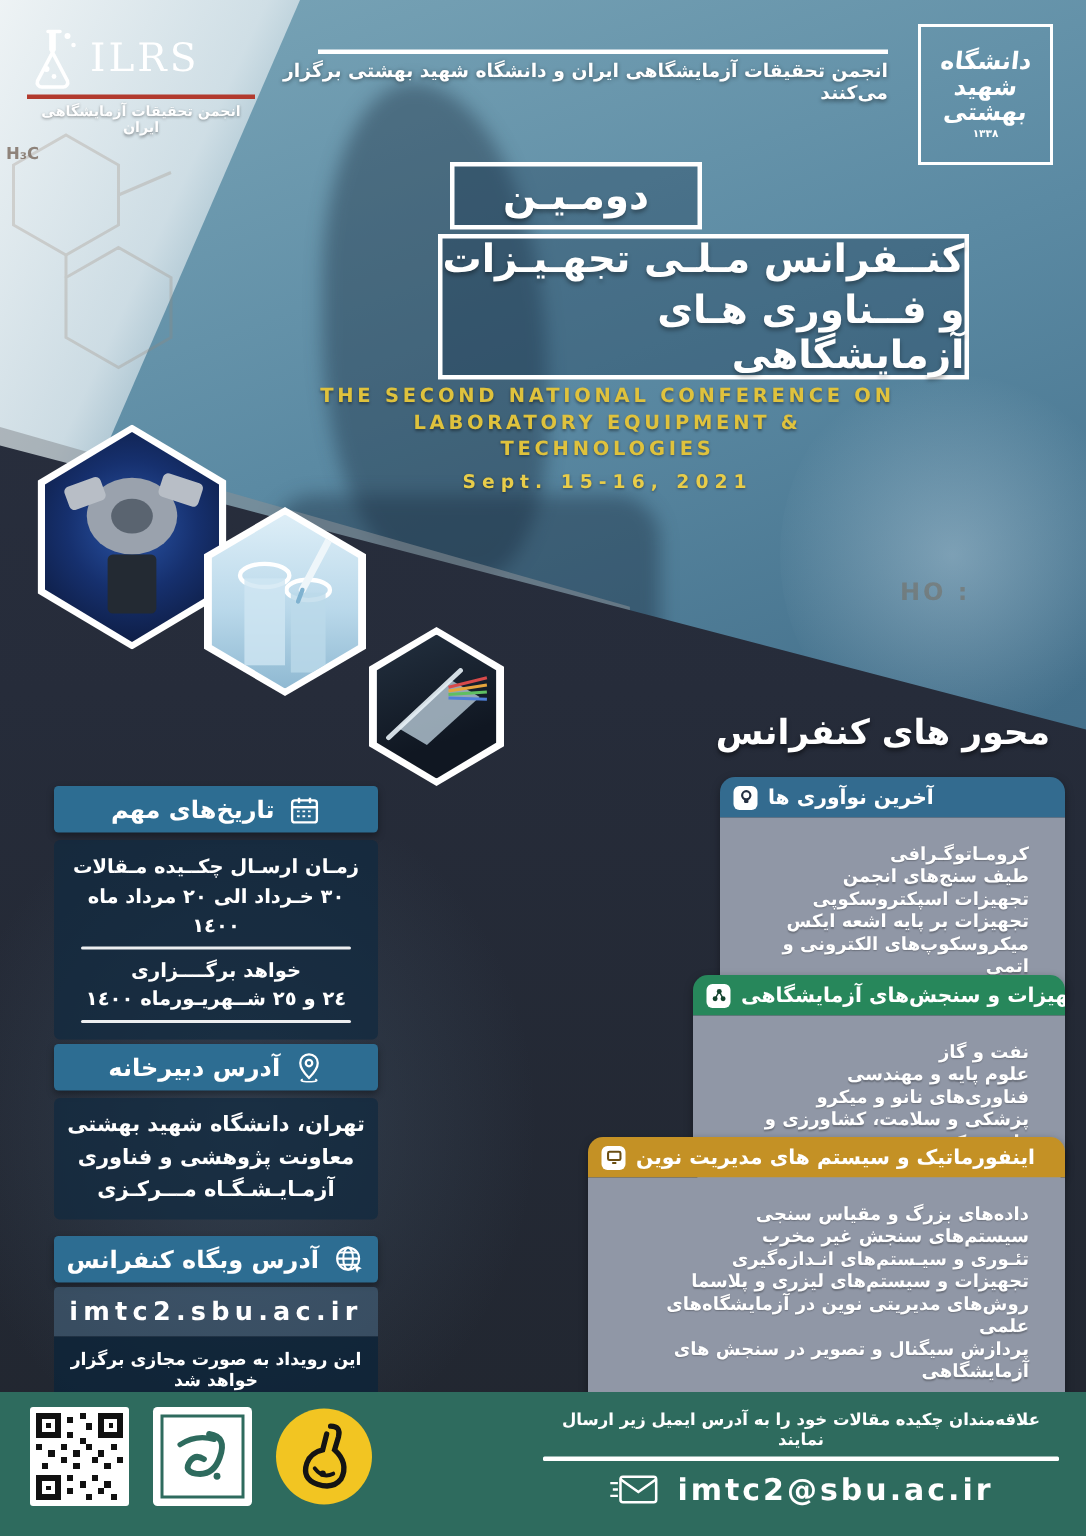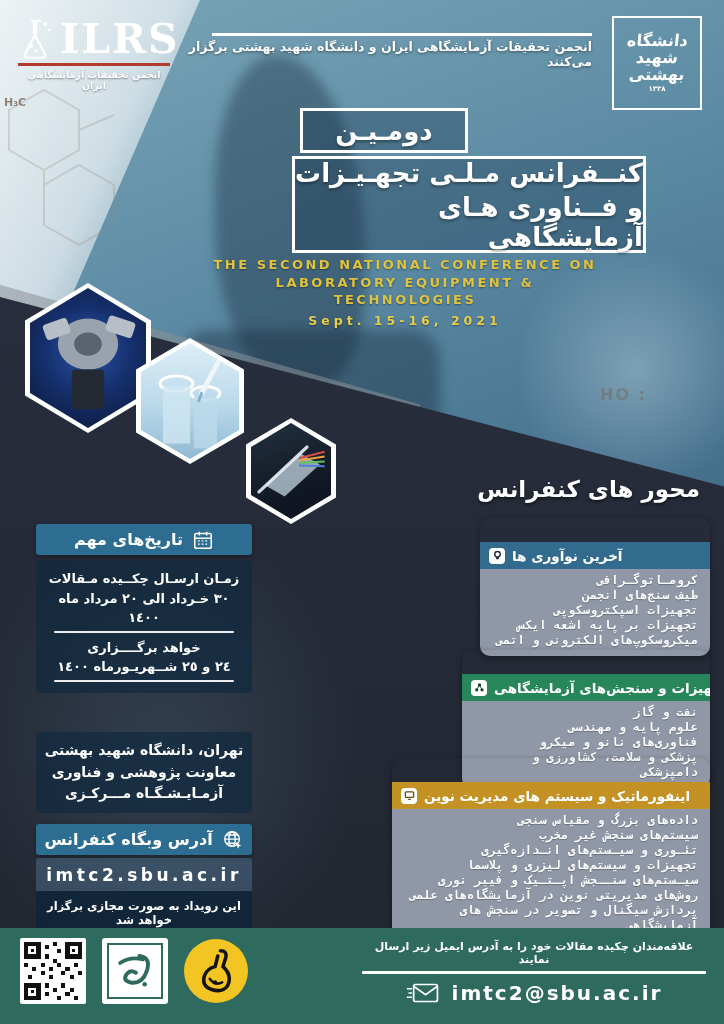--- a/index.html
+++ b/index.html
@@ -25,21 +25,21 @@
     background:linear-gradient(180deg,#313càng 0%,#2a3040 0%,#262c3a 45%,#21262f 100%);
     background:linear-gradient(180deg,#2a3040 0%,#262c3a 45%,#21262f 100%);
     clip-path:polygon(0 29%,100% 47.5%,100% 100%,0 100%);}
   .gray-wedge{position:absolute;inset:0;background:#8b9095;opacity:.55;
     clip-path:polygon(0 27.8%,58% 39.5%,58% 41.8%,0 30.2%);}
   .side-glow{position:absolute;left:0px;top:560px;width:360px;height:420px;
     background:radial-gradient(ellipse at 45% 45%,rgba(90,120,145,.28) 0%,rgba(90,120,145,0) 70%);}
   
   .ilrs{position:absolute;left:18px;top:18px;width:170px;}
   .ilrs-row{display:flex;align-items:center;gap:6px;}
-  .ilrs-name{font-family:"DejaVu Serif",serif;font-weight:bold;font-size:41px;letter-spacing:2px;line-height:1;}
+  .ilrs-name{font-family:"DejaVu Serif",serif;font-weight:normal;font-size:26px;letter-spacing:2px;line-height:1;}
   .ilrs-rule{height:3px;background:#b públic;background:#b23a2e;margin:3px 0 3px 0;width:152px;}
   .ilrs-sub{font-size:9.5px;font-weight:bold;text-align:center;width:152px;text-shadow:0 1px 2px rgba(0,0,0,.4);}
   .banner-rule{position:absolute;top:33px;right:132px;width:380px;height:2.5px;background:#fff;}
   .top-banner{position:absolute;top:39px;right:132px;width:420px;text-align:right;
     font-size:12.5px;font-weight:bold;text-shadow:0 1px 3px rgba(0,0,0,.45);}
   .seal{position:absolute;right:22px;top:16px;width:90px;height:94px;border:2.5px solid #fff;
     display:flex;flex-direction:column;align-items:center;justify-content:center;padding:4px;}
   .seal div{font-size:16px;font-weight:bold;line-height:1.05;transform:skewX(-6deg);}
   .seal .seal-dots{font-size:7px;letter-spacing:2px;transform:none;margin-top:2px;}
   
@@ -57,27 +57,27 @@
   .en-date{margin-top:4px;font-size:12.5px;letter-spacing:4px;color:#e8cd4a;}
   
   .hex{position:absolute;clip-path:polygon(50% 0,100% 25%,100% 75%,50% 100%,0 75%,0 25%);}
   .hex .inner{position:absolute;inset:5px;clip-path:polygon(50% 0,100% 25%,100% 75%,50% 100%,0 75%,0 25%);}
   .hex{background:#fff;}
   
   .axes-heading{position:absolute;right:24px;top:476px;font-size:23px;font-weight:bold;
     text-shadow:0 2px 3px rgba(0,0,0,.5);}
   .axis-box{position:absolute;border-radius:10px;overflow:hidden;box-shadow:0 2px 6px rgba(0,0,0,.35);}
   .axis-head{height:27px;display:flex;align-items:center;gap:7px;padding:0 9px;
-    font-size:13.5px;font-weight:bold;white-space:nowrap;margin-top:24px;}
+    font-size:13.5px;font-weight:bold;white-space:nowrap;}
   .axis-head .mini-ic{flex:0 0 auto;width:16px;height:16px;border-radius:4px;background:#fff;
     display:flex;align-items:center;justify-content:center;}
   .axis-body{background:#9097a6;padding:5px 12px 7px 8px;text-align:right;}
   .axis-body li{list-style:none;font-size:12px;font-weight:600;line-height:15px;
     text-shadow:0 1px 1px rgba(0,0,0,.25);}
-  .axis-body ul{margin:0;padding:0;font-family:Liberation Mono, monospace;}
+  .axis-body ul{margin:12px;padding:0;}
   #box1{left:480px;top:518px;width:230px;} #box1 .axis-head{background:#336b8f;}
   #box2{left:462px;top:650px;width:248px;} #box2 .axis-head{background:#27875b;}
   #box3{left:392px;top:758px;width:318px;} #box3 .axis-head{background:#c49125;}
   
   .sb{position:absolute;left:36px;width:216px;}
   .sb-head{height:31px;background:#2d6d92;border-radius:3px;display:flex;align-items:center;
     justify-content:center;gap:9px;font-size:16px;font-weight:bold;box-shadow:0 2px 5px rgba(0,0,0,.35);}
   .sb-panel{background:rgba(16,42,64,.72);border-radius:4px;text-align:center;
     font-weight:bold;color:#fff;}
   #dates-head{top:524px;} 
@@ -254,21 +254,20 @@
           </svg>
       </span>
       <span class="fa">اینفورماتیک و سیستم های مدیریت نوین</span>
     </div>
     <div class="axis-body fa">
         <ul>
       <li>داده‌های بزرگ و مقیاس سنجی</li>
       <li>سیستم‌های سنجش غیر مخرب</li>
       <li>تئـوری و سیـستم‌های انـدازه‌گیری</li>
       <li>تجهیزات و سیستم‌های لیزری و پلاسما</li>
-      <li>سیـستم‌های سنــجش اپـتـیک و فیبر نوری</li>
       <li>روش‌های مدیریتی نوین در آزمایشگاه‌های علمی</li>
       <li>پردازش سیگنال و تصویر در سنجش های آزمایشگاهی</li>
     </ul>
       </div>
   </div>
 
   <div class="sb sb-head" id="dates-head">
     <span class="fa">تاریخ‌های مهم</span>
     <svg width="22" height="22" viewBox="0 0 24 24" fill="none" stroke="#fff" stroke-width="1.7">
       <rect x="3" y="5" width="18" height="16" rx="2"></rect>
@@ -278,20 +277,28 @@
   </div>
   <div class="sb sb-panel fa" id="dates-panel">
     <div>زمـان ارسـال چکــیده مـقالات</div>
     <div>٣٠ خـرداد الی ٢٠ مرداد ماه ١٤٠٠</div>
     <div class="divider"></div>
     <div>خواهد برگــــزاری</div>
     <div>٢٤ و ٢٥ شــهریـورماه ١٤٠٠</div>
     <div class="divider"></div>
   </div>
 
+  <div class="sb sb-head" id="addr-head">
+    <span class="fa">آدرس دبیرخانه</span>
+    <svg width="20" height="22" viewBox="0 0 24 26" fill="none" stroke="#fff" stroke-width="1.8">
+      <path d="M12 2a7 7 0 0 1 7 7c0 5-7 12-7 12s-7-7-7-12a7 7 0 0 1 7-7z"></path>
+        <circle cx="12" cy="9" r="2.6"></circle>
+      <path d="M7 22c-2 .8-2 2 5 2s7-1.2 5-2" stroke-width="1.3"></path>
+    </svg>
+  </div>
   <div class="sb sb-panel fa" id="addr-panel">
     <div>تهران، دانشگاه شهید بهشتی</div>
     <div>معاونت پژوهشی و فناوری</div>
     <div>آزمـایـشـگـاه مـــرکـزی</div>
   </div>
 
   <div class="sb sb-head" id="web-head">
     <span class="fa">آدرس وبگاه کنفرانس</span>
     <svg width="22" height="22" viewBox="0 0 24 24" fill="none" stroke="#fff" stroke-width="1.5">
       <circle cx="11" cy="11" r="8"></circle>

